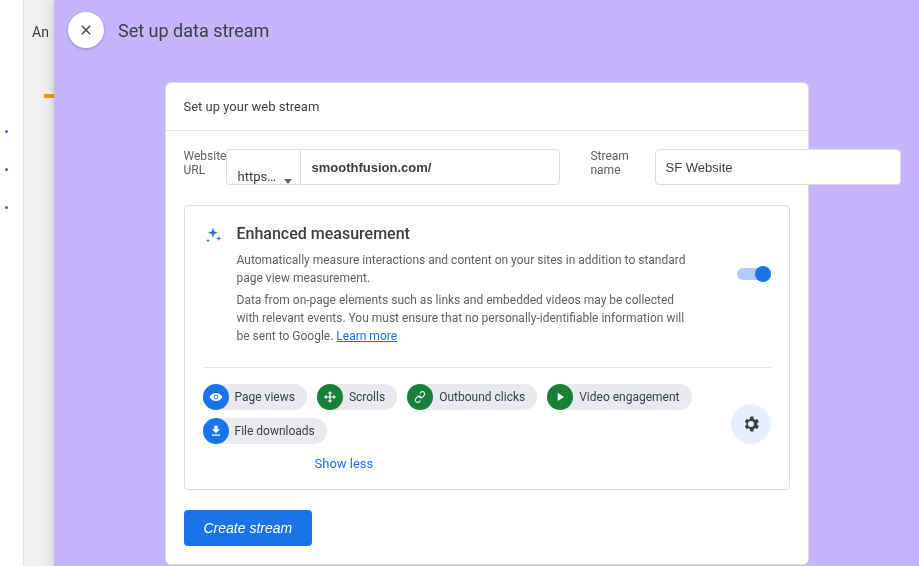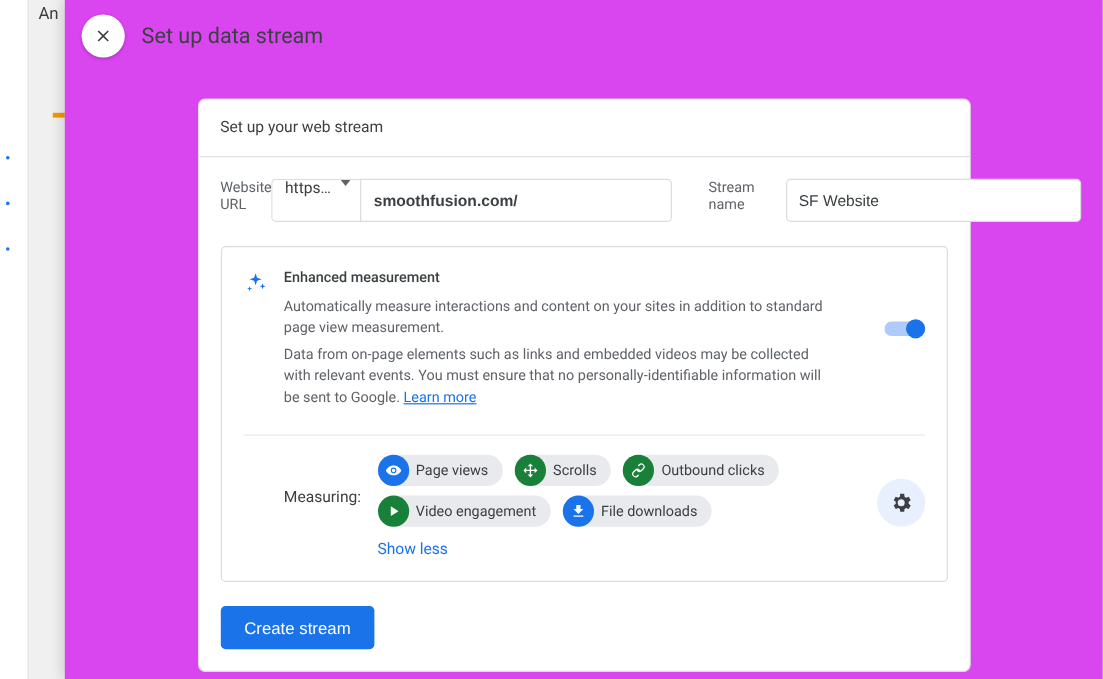--- a/index.html
+++ b/index.html
@@ -8,28 +8,28 @@
     background: #f0f0f0;
     font-size: 13px;
     color: #202124;
     width: 919px;
     height: 566px;
     overflow: hidden;
     position: relative;
   }
   .bg-strip { position: absolute; left: 0; top: 0; width: 24px; height: 566px; background: #fff; border-right: 1px solid #e0e0e0; }
   .bg-accent { position: absolute; left: 44px; top: 94px; width: 10px; height: 4px; background: #f29900; }
-  .bg-an { position: absolute; left: 32px; top: 4px; font-size: 14px; color: #3c4043; }
+  .bg-an { position: absolute; left: 32px; top: 24px; font-size: 14px; color: #3c4043; }
   .bg-spots { position: absolute; left: 5px; width:3px; height:3px; background:#1a73e8; border-radius:2px; }
 
   .panel {
     position: absolute;
     left: 54px; top: 0;
     width: 865px; height: 566px;
-    background: #d946ef;
+    background: #c4b5fd;
     box-shadow: -2px 0 10px rgba(0,0,0,0.15);
   }
   .panel-header {
     display: flex; align-items: center;
     height: 60px; padding: 0 14px;
   }
   .close-btn {
     width: 36px; height: 36px; border-radius: 50%;
     display:flex; align-items:center; justify-content:center;
     background:#fff;
@@ -52,39 +52,39 @@
     color:#3c4043;
   }
   .card-body { padding: 18px; }
 
   .row { display:flex; gap: 30px; margin-bottom: 20px; }
   .field { display:flex; flex-direction:row; }
   .field-label { font-size: 12px; color:#5f6368; margin-bottom:6px; }
   .input-group { display:flex; }
   .protocol-select {
     width:74px; height:36px; border:1px solid #dadce0; border-right:none;
-    border-radius:4px 0 0 4px; display:flex; align-items:flex-start; justify-content:space-between;
+    border-radius:4px 0 0 4px; display:flex; align-items:flex-end; justify-content:space-between;
     padding: 0 8px 0 10px; font-size:13px; color:#3c4043; cursor:pointer;
   }
   .url-input {
     width: 260px; height:36px; border:1px solid #dadce0; border-radius:0 4px 4px 0;
     padding: 0 10px; font-size:13px; color:#3c4043; outline:none;font-weight:bold;
   }
   .name-input {
     width: 272px; height:36px; border:1px solid #dadce0; border-radius:4px;
     padding: 0 10px; font-size:13px; color:#3c4043; outline:none;
   }
 
   .enhanced-box {
     border:1px solid #dadce0; border-radius:4px; padding:18px;
   }
   .enh-top { display:flex; }
   .sparkle { width:20px; flex-shrink:0; margin-right:14px; margin-top:2px; }
   .enh-content { flex:1; }
-  .enh-title { font-size:12px; font-weight:500; color:#3c4043; margin-bottom:8px; }
+  .enh-title { font-size:16px; font-weight:500; color:#3c4043; margin-bottom:8px; }
   .enh-text { font-size:12px; color:#5f6368; line-height:1.5; margin-bottom:4px; max-width:460px; }
   .learn-link { color:#1a73e8; text-decoration:underline; cursor:pointer; font-size:12px; }
   .toggle { width:34px; flex-shrink:0; margin-left:10px; margin-top:40px; cursor:pointer; }
 
   .measuring { display:flex; margin-top:18px; border-top:1px solid #e8e8e8; padding-top:14px; }
   .meas-label { font-size:13px; color:#3c4043; width:78px; padding-top:30px; margin-left:34px; flex-shrink:0;}
   .chips { display:flex; flex-wrap:wrap; gap:8px 10px; flex:1; align-content:flex-start; padding-top:2px;}
   .chip {
     display:inline-flex; align-items:center; height:26px;
     background:#e8eaed; border-radius:13px; padding-right:12px;
@@ -100,21 +100,21 @@
   .show-less { color:#1a73e8; font-size:13px; margin-top:12px; margin-left:112px; cursor:pointer; }
   .gear-btn {
     width:40px; height:40px; border-radius:50%; background:#e8f0fe;
     display:flex; align-items:center; justify-content:center; cursor:pointer;
     flex-shrink:0; margin-top:22px;
   }
 
   .create-btn {
     margin-top:20px; display:inline-block; background:#1a73e8; color:#fff;
     font-size:14px; font-weight:500; height:36px; padding:0 20px;
-    border:none; border-radius:4px; cursor:pointer;
+    border:none; border-radius:4px; cursor:pointer;font-style:italic;
   }
 </style>
 </head>
 <body>
 
 <div class="bg-strip"></div>
 <div class="bg-an">An</div>
 <div class="bg-accent"></div>
 <div class="bg-spots" style="top:130px"></div>
 <div class="bg-spots" style="top:168px"></div>
@@ -170,21 +170,20 @@
           </div>
           <div class="toggle">
             <svg width="34" height="20" viewBox="0 0 34 20">
                 <rect x="0" y="4" width="34" height="12" rx="6" fill="#aecbfa"></rect>
                 <circle cx="26" cy="10" r="8" fill="#1a73e8"></circle>
               </svg>
           </div>
         </div>
 
         <div class="measuring">
-          <div class="meas-label">Measuring:</div>
           <div class="chips" id="chips">
               <div class="chip">
                 <div class="chip-icon ic-blue">
                   <svg width="14" height="14" viewBox="0 0 24 24">
                     <path fill="#fff" d="M12 5C7 5 2.7 8.1 1 12c1.7 3.9 6 7 11 7s9.3-3.1 11-7c-1.7-3.9-6-7-11-7zm0 11a4 4 0 110-8 4 4 0 010 8zm0-6.5a2.5 2.5 0 100 5 2.5 2.5 0 000-5z"></path>
                   </svg>
                 </div>
                 <span>Page views</span>
               </div>
               <div class="chip">

